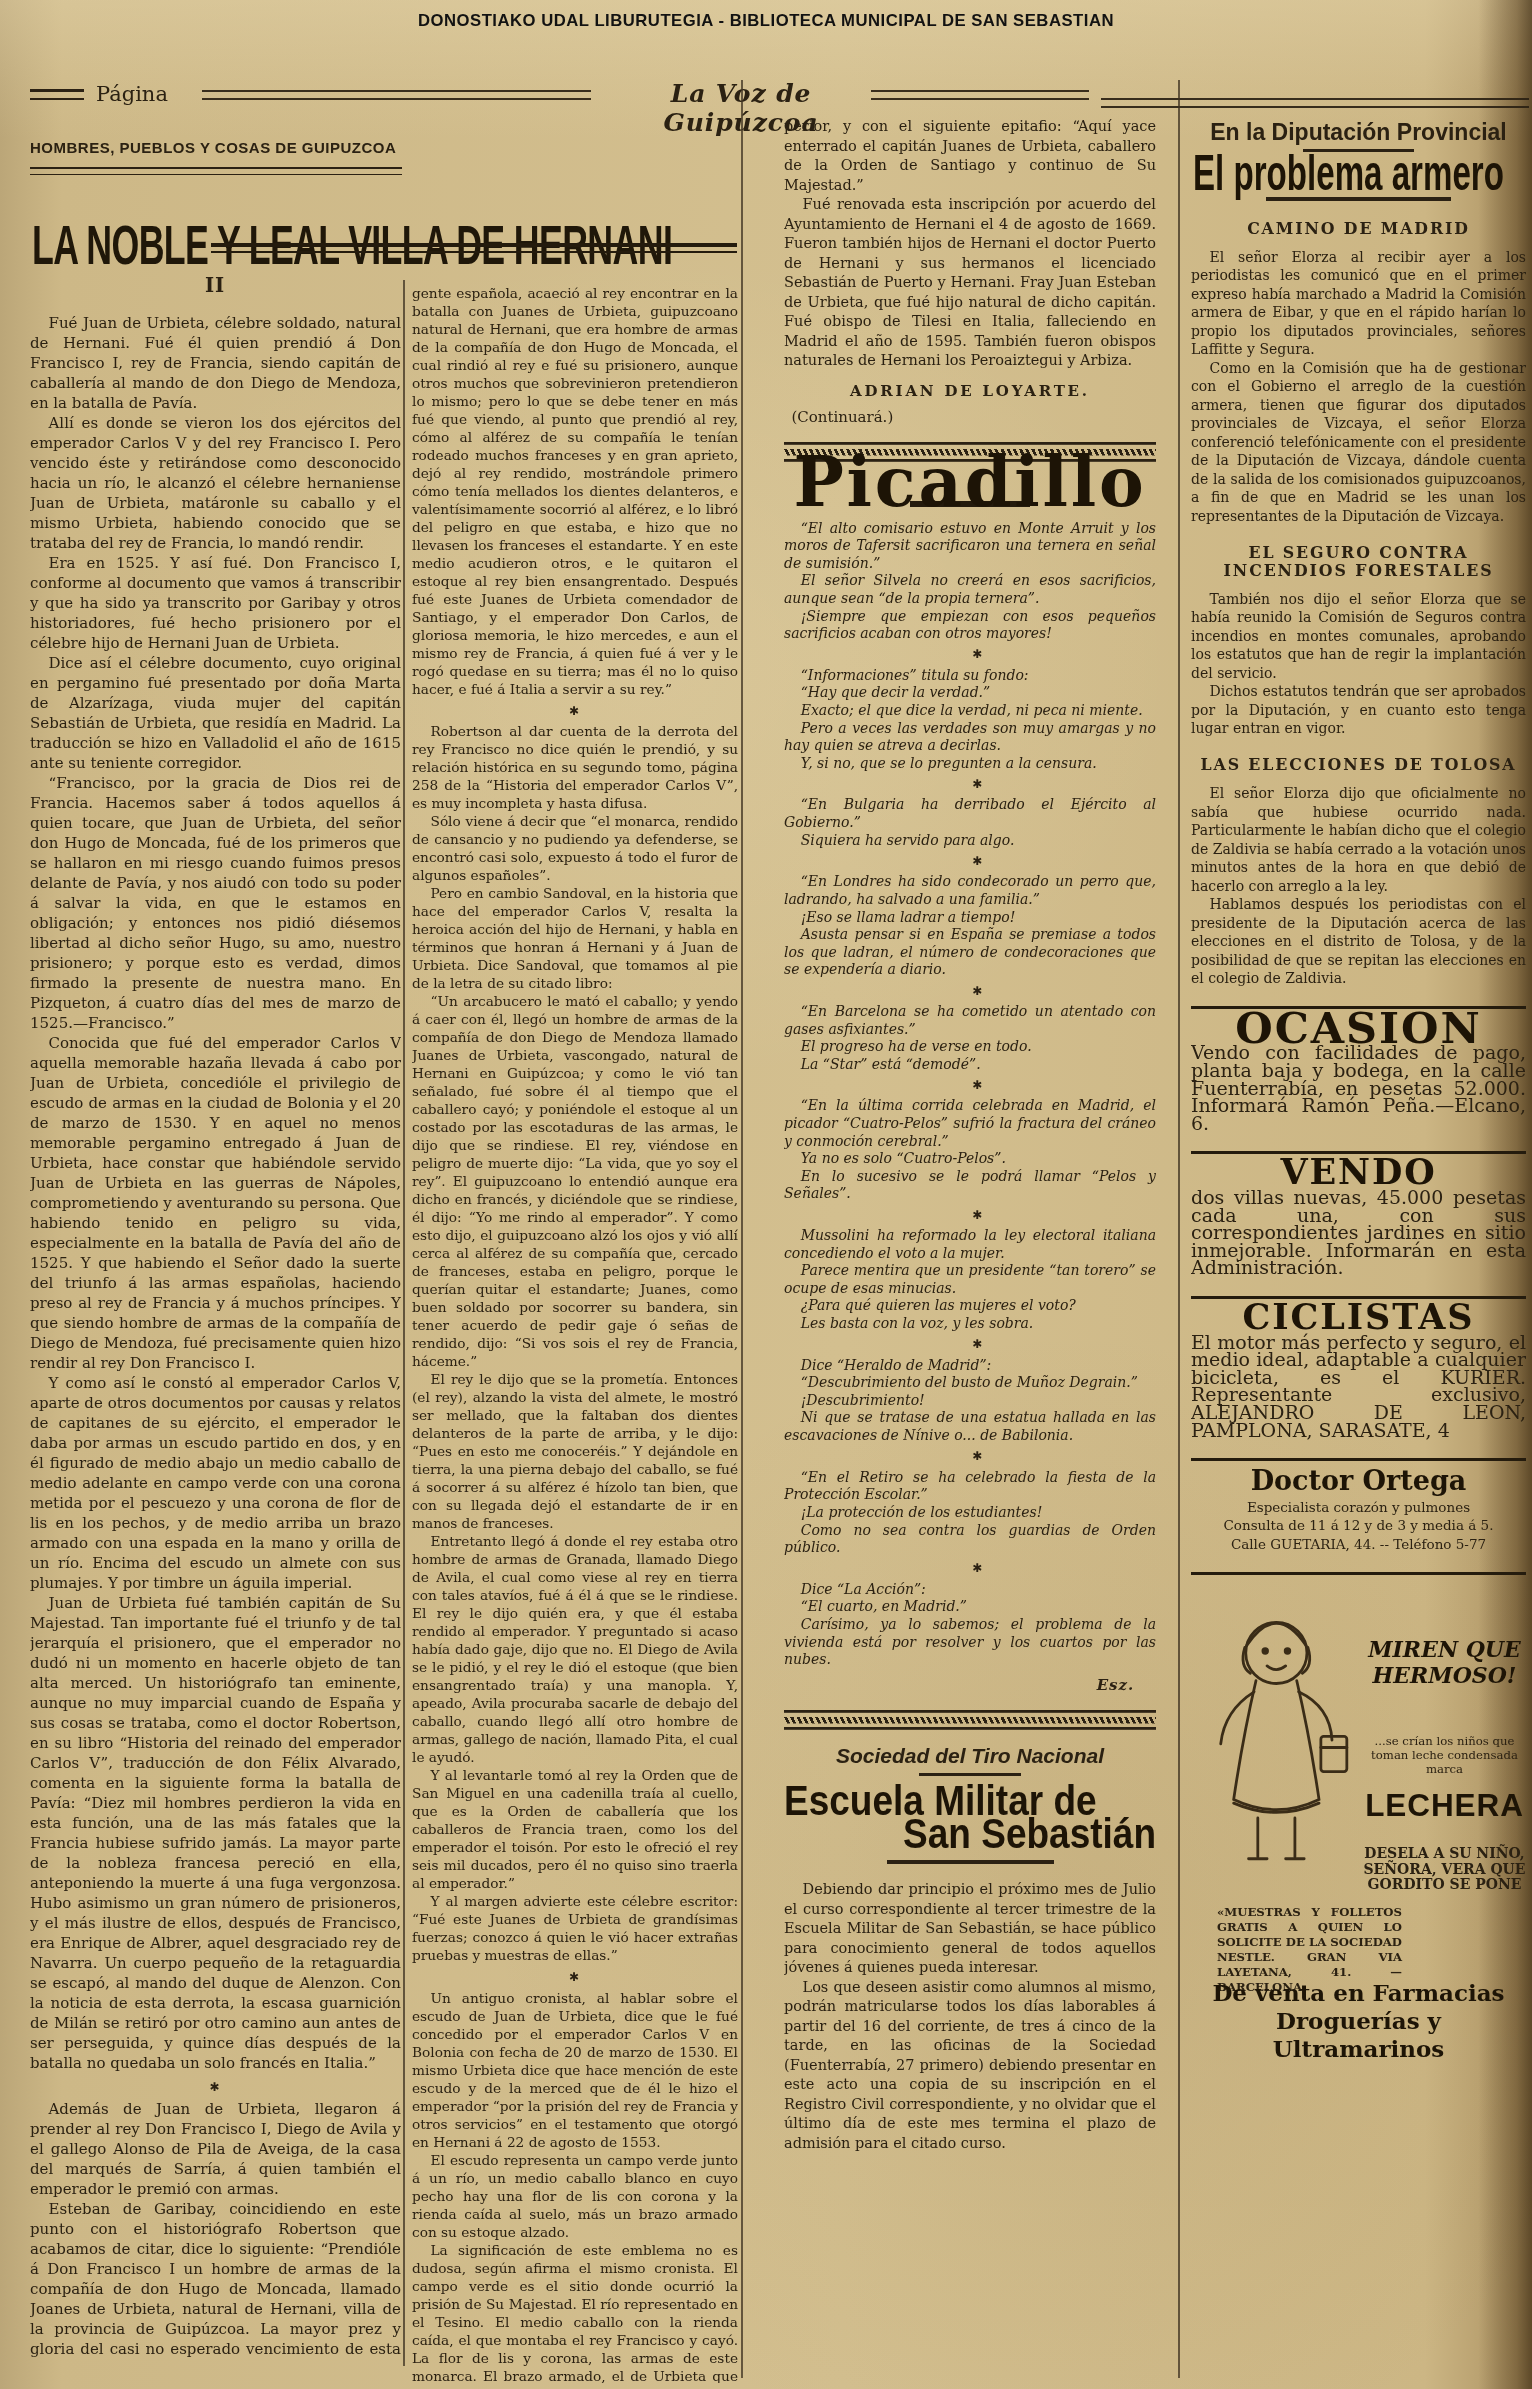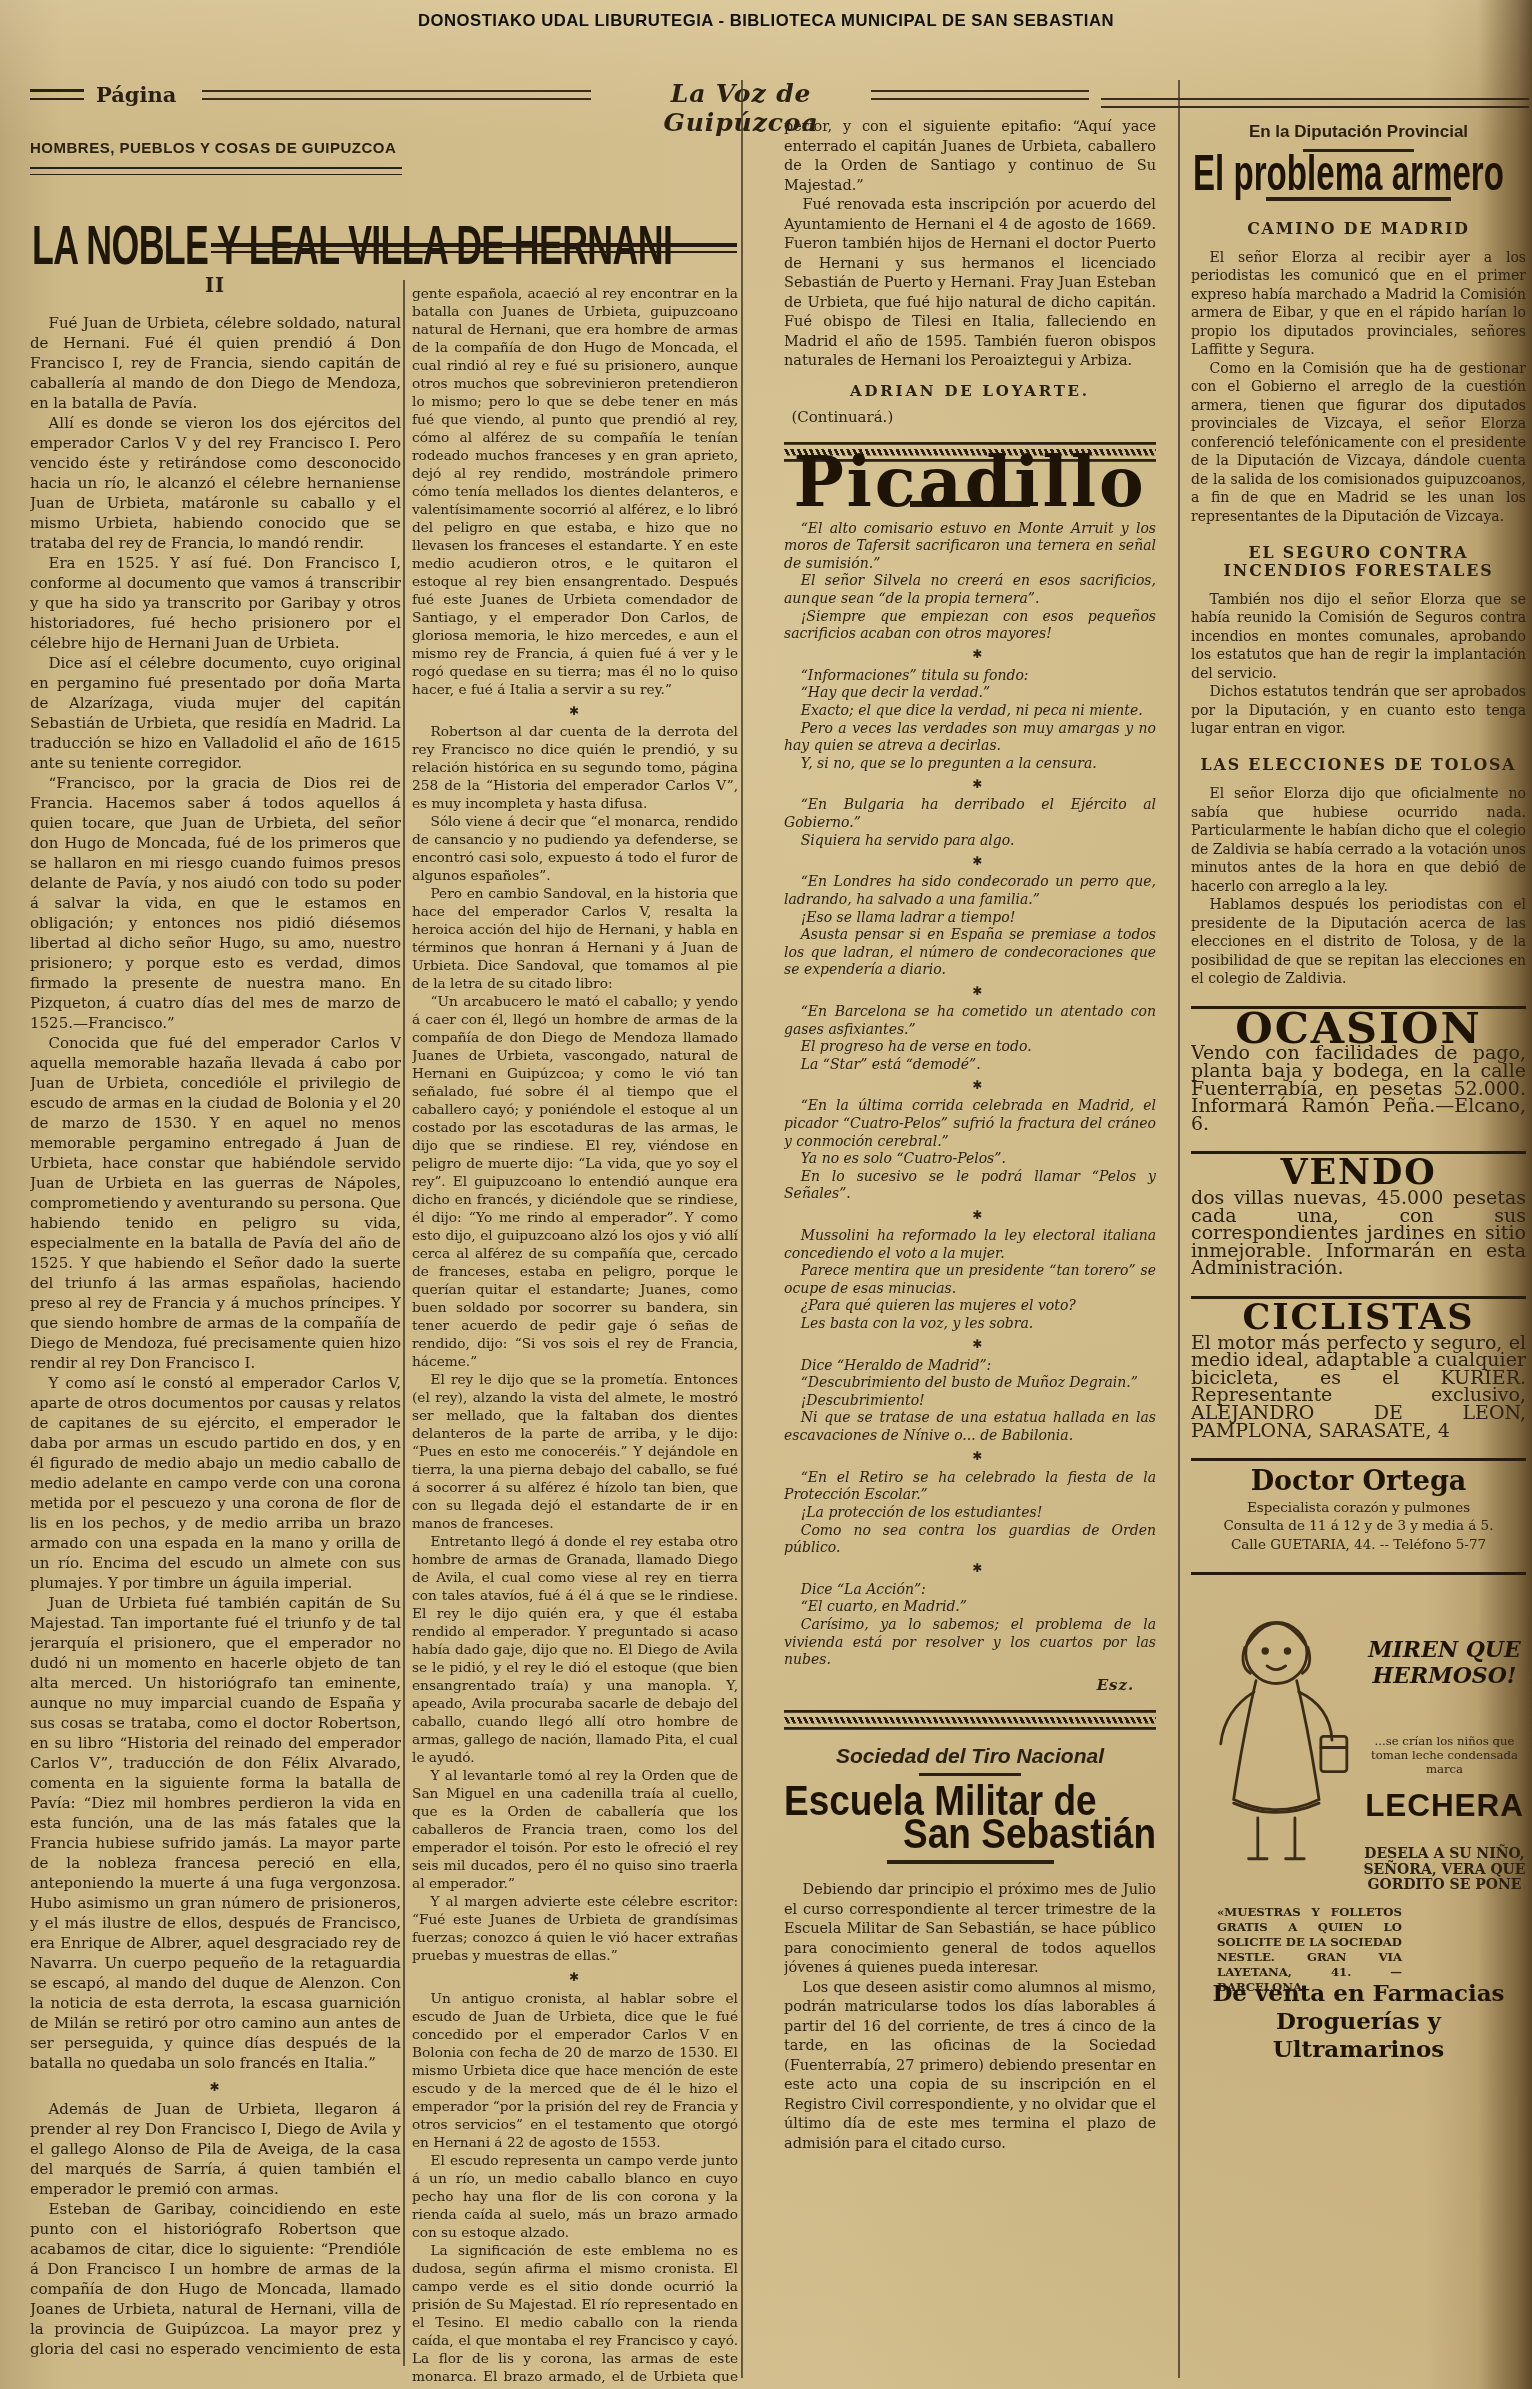--- a/index.html
+++ b/index.html
@@ -12,21 +12,21 @@
       radial-gradient(834px 834px at 70% 80%, rgba(120,90,40,.10), rgba(0,0,0,0) 70%),
       linear-gradient(90deg,#bba678 0,#cdb887 4%,#d3bf8f 55%,#ccb684 93%,#a98f5f 100%);
   }
   .page *{box-sizing:border-box;}
   .stamp{position:absolute;left:0;top:11px;width:100%;text-align:center;
     font-family:"Liberation Sans",sans-serif;font-size:16.7px;font-weight:bold;
     letter-spacing:0.5px;color:#121212;}
   
   .mast-orn{position:absolute;left:30px;top:89px;width:54px;height:11px;
     border-top:3.7px solid #2b2113;border-bottom:2.8px solid #2b2113;}
-  .page-label{position:absolute;left:96px;top:82px;font-size:21px;font-weight:bold;}
+  .page-label{position:absolute;left:96px;top:82px;font-size:21px;font-weight:normal;}
   .dbl-rule{position:absolute;height:10.2px;border-top:2.8px solid #2b2113;border-bottom:2.8px solid #2b2113;opacity:.92;}
   .paper-name{position:absolute;left:602px;top:79px;width:278px;text-align:center;
     font-size:25px;font-weight:bold;font-style:italic;letter-spacing:0.9px;}
   .vrule{position:absolute;width:1.9px;background:#3d3120;opacity:.75;}
   
   .para{margin:0;text-indent:18.5px;text-align:justify;}
   .noindent{text-indent:0;}
   .orn{text-indent:0;text-align:center;font-family:"DejaVu Sans",sans-serif;
     font-size:12px;margin:3.7px 0 2.8px 0;letter-spacing:1.9px;}
   
@@ -67,21 +67,21 @@
   .escuela-l1{margin:3.7px 0 0 0;font-family:"Liberation Sans",sans-serif;font-size:37px;
     font-weight:bold;color:#1d1406;transform:scaleY(1.15);transform-origin:0 50%;}
   .escuela-l2{margin:13px 0 0 0;text-align:right;font-family:"Liberation Sans",sans-serif;
     font-size:37px;font-weight:bold;color:#1d1406;transform:scaleY(1.15);transform-origin:100% 50%;}
   .escuela-dash{width:167px;height:3.7px;background:#2b2113;margin:16.7px auto 16.7px auto;}
   .escuela-body{font-size:14.5px;line-height:19.5px;}
   
   .col4{position:absolute;left:1191px;top:119px;width:335px;height:2268px;overflow:hidden;
     font-size:14px;line-height:18.5px;}
   .dip-kicker{text-align:center;font-family:"Liberation Sans",sans-serif;
-    font-size:17px;font-weight:bold;margin:3.7px 0 1.9px 0;}
+    font-size:23px;font-weight:bold;margin:3.7px 0 1.9px 0;}
   .dip-dash{width:111px;height:3.7px;background:#2b2113;margin:7.4px auto 9.3px auto;}
   .armero-head{margin:5.6px 0 0 1.9px;width:435px;white-space:nowrap;
     font-family:"Liberation Sans",sans-serif;font-size:43px;font-weight:bold;color:#1d1406;
     transform:scale(.77,1.18);transform-origin:0 0;}
   .armero-dash{width:185px;height:4.6px;background:#2b2113;margin:16.7px auto 5.6px auto;}
   .subhead{text-align:center;font-weight:bold;font-size:15.8px;letter-spacing:1.9px;
     margin:18.5px 5.6px 9.3px 5.6px;}
   .ad{border-top:3.7px solid #241b0d;margin-top:18.5px;padding-top:7.4px;}
   .ad-title{text-align:center;font-weight:bold;font-size:43px;letter-spacing:1.9px;
     margin:1.9px 0 7.4px 0;color:#1d1406;}

